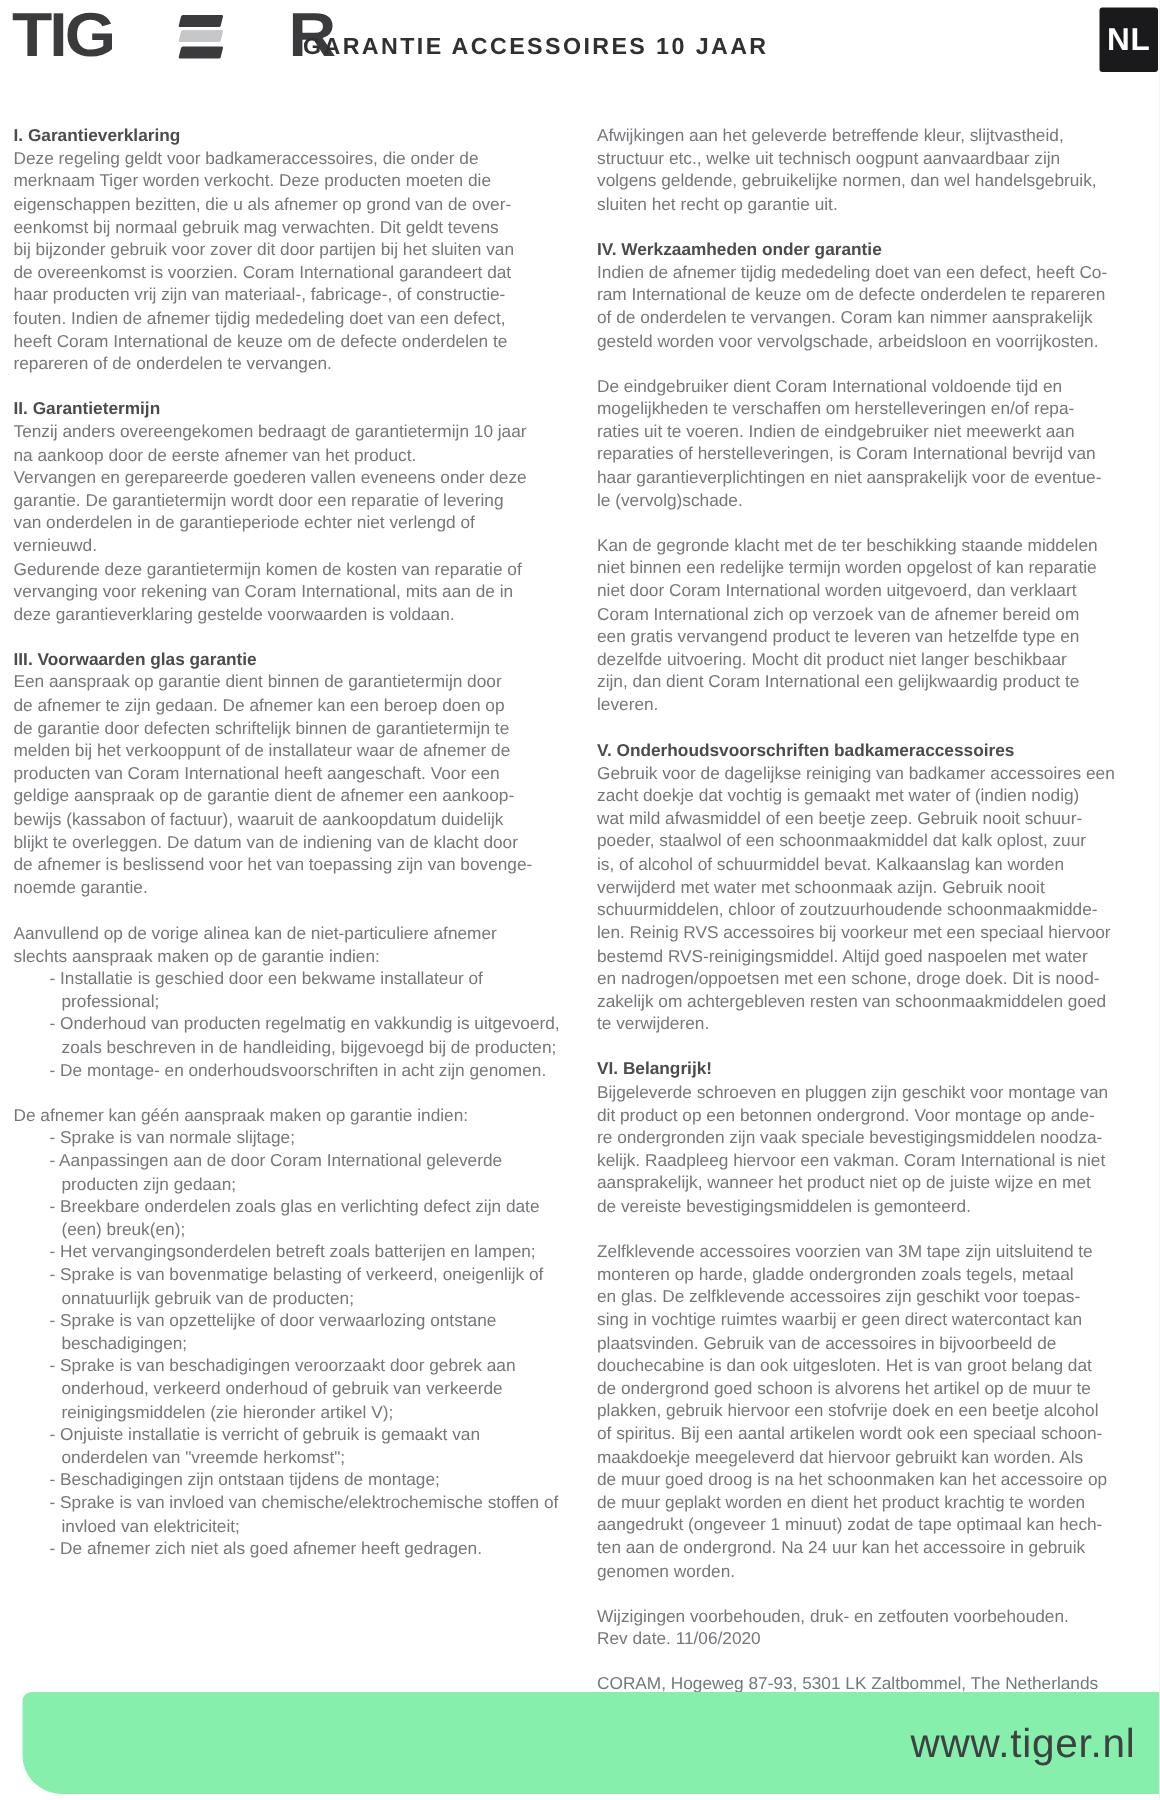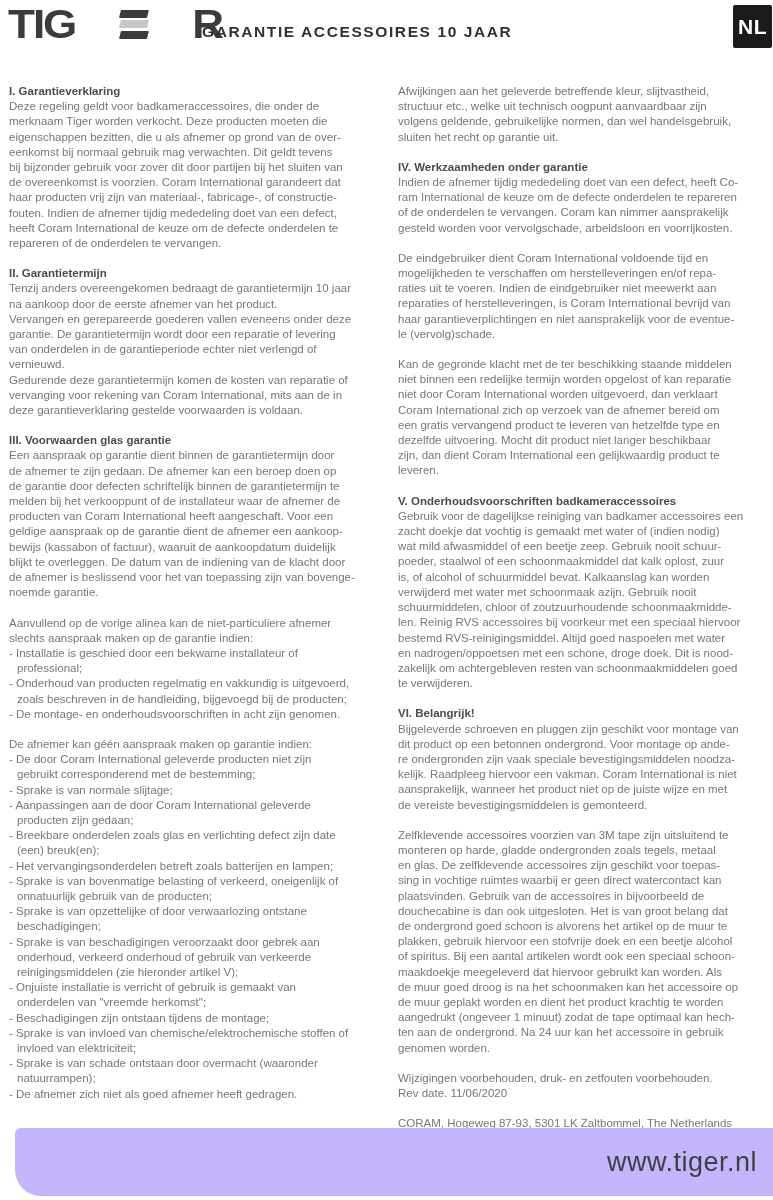--- a/index.html
+++ b/index.html
@@ -35,26 +35,26 @@
   }
   
   .col{
     position:absolute;top:84px;width:371px;
     font-size:11.5px;line-height:15.2px;color:#76777b;
   }
   .col-left{left:9px;}
   .col-right{left:398px;}
   .blk{white-space:pre-line;}
   .blk.h{font-weight:bold;color:#4b4c4e;}
-  .blk.li{padding-left:8px;text-indent:-8px;}
+  .blk.li{padding-left:8px;text-indent:-8px;margin-left:24px;}
   .blk.gap{height:15px;}
   
   .footer-bar{
     position:absolute;left:2px;right:0;top:1128px;height:68px;
-    background:#c4b5fd;border-radius:6px 0 0 26px;
+    background:#86efac;border-radius:6px 0 0 26px;
     display:flex;align-items:center;justify-content:flex-end;
     padding-right:16px;box-sizing:border-box;margin-left:13px;
   }
   .footer-url{
     font-size:27px;color:#3e4042;letter-spacing:.5px;
     font-family:"Liberation Sans","DejaVu Sans",sans-serif;
   }
 </style>
 </head>
 <body>
@@ -113,42 +113,38 @@
       <div class="blk gap"></div>
       <div class="blk p">Aanvullend op de vorige alinea kan de niet-particuliere afnemer
 slechts aanspraak maken op de garantie indien:</div>
       <div class="blk li">- Installatie is geschied door een bekwame installateur of
 professional;</div>
       <div class="blk li">- Onderhoud van producten regelmatig en vakkundig is uitgevoerd,
 zoals beschreven in de handleiding, bijgevoegd bij de producten;</div>
       <div class="blk li">- De montage- en onderhoudsvoorschriften in acht zijn genomen.</div>
       <div class="blk gap"></div>
       <div class="blk p">De afnemer kan géén aanspraak maken op garantie indien:</div>
-      <div class="blk li">- De door Coram International geleverde producten niet zijn
-gebruikt corresponderend met de bestemming;</div>
       <div class="blk li">- Sprake is van normale slijtage;</div>
       <div class="blk li">- Aanpassingen aan de door Coram International geleverde
 producten zijn gedaan;</div>
       <div class="blk li">- Breekbare onderdelen zoals glas en verlichting defect zijn date
 (een) breuk(en);</div>
       <div class="blk li">- Het vervangingsonderdelen betreft zoals batterijen en lampen;</div>
       <div class="blk li">- Sprake is van bovenmatige belasting of verkeerd, oneigenlijk of
 onnatuurlijk gebruik van de producten;</div>
       <div class="blk li">- Sprake is van opzettelijke of door verwaarlozing ontstane
 beschadigingen;</div>
       <div class="blk li">- Sprake is van beschadigingen veroorzaakt door gebrek aan
 onderhoud, verkeerd onderhoud of gebruik van verkeerde
 reinigingsmiddelen (zie hieronder artikel V);</div>
       <div class="blk li">- Onjuiste installatie is verricht of gebruik is gemaakt van
 onderdelen van "vreemde herkomst";</div>
       <div class="blk li">- Beschadigingen zijn ontstaan tijdens de montage;</div>
       <div class="blk li">- Sprake is van invloed van chemische/elektrochemische stoffen of
 invloed van elektriciteit;</div>
-      <div class="blk li">- Sprake is van schade ontstaan door overmacht (waaronder
-natuurrampen);</div>
       <div class="blk li">- De afnemer zich niet als goed afnemer heeft gedragen.</div>
     </div>
   <div class="col col-right">
       <div class="blk p">Afwijkingen aan het geleverde betreffende kleur, slijtvastheid,
 structuur etc., welke uit technisch oogpunt aanvaardbaar zijn
 volgens geldende, gebruikelijke normen, dan wel handelsgebruik,
 sluiten het recht op garantie uit.</div>
       <div class="blk gap"></div>
       <div class="blk h">IV. Werkzaamheden onder garantie</div>
       <div class="blk p">Indien de afnemer tijdig mededeling doet van een defect, heeft Co-

